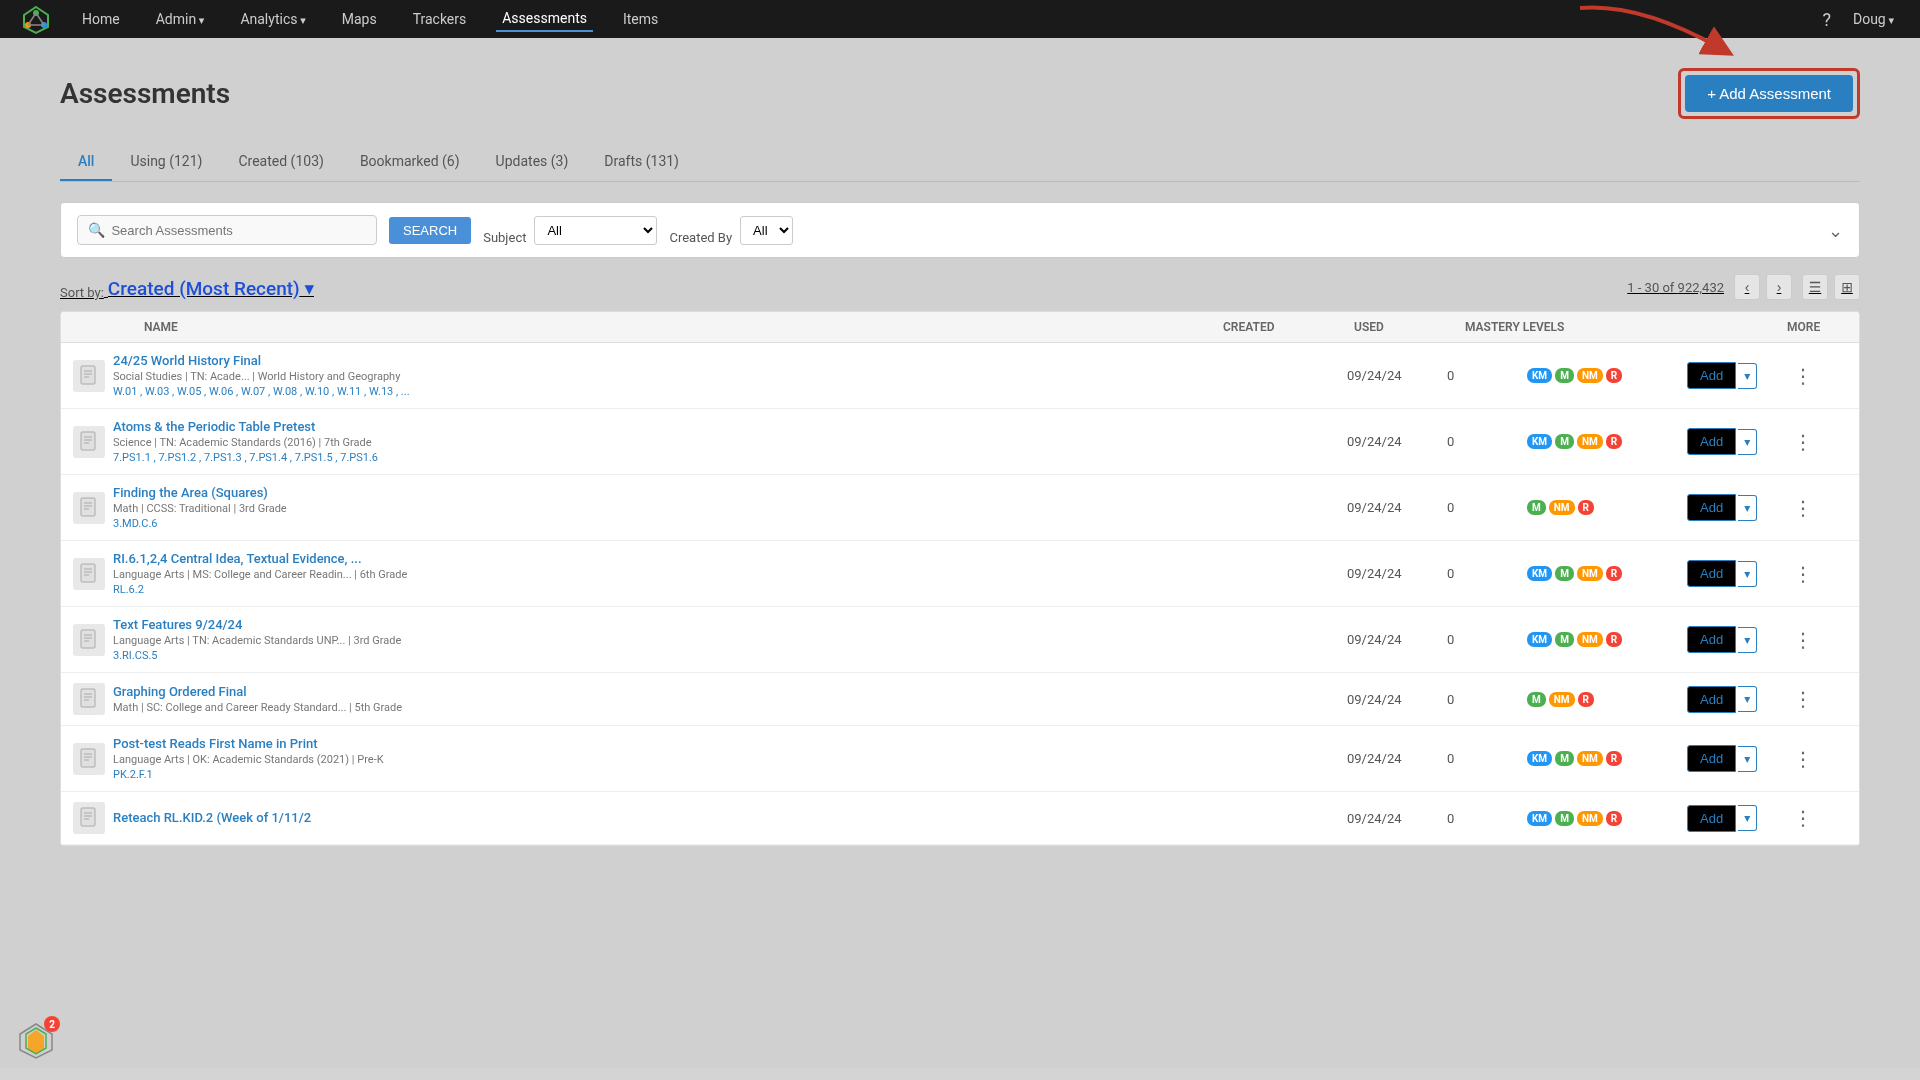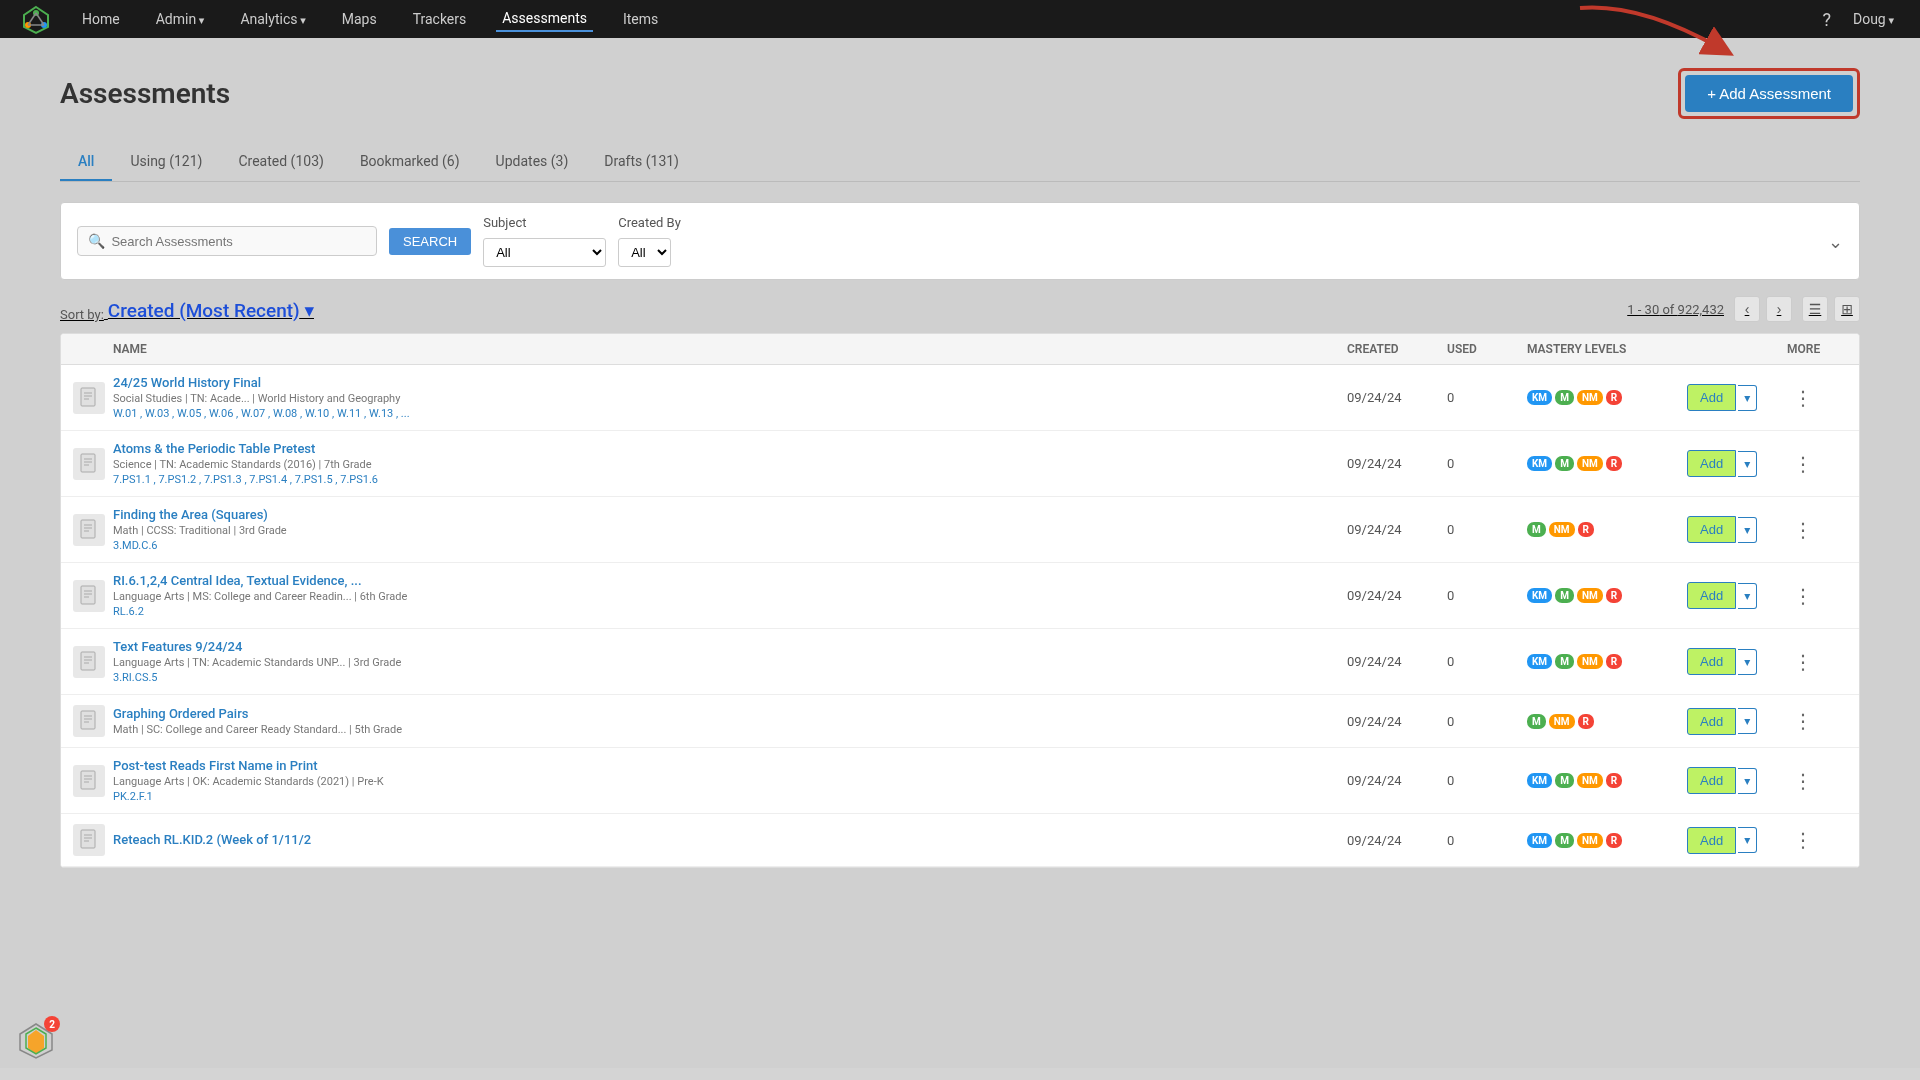--- a/index.html
+++ b/index.html
@@ -31,53 +31,53 @@
     .tabs { display: flex; gap: 0; border-bottom: 1px solid #bbb; margin-bottom: 20px; }
     .tab { padding: 10px 18px; font-size: 14px; color: #555; cursor: pointer; border-bottom: 2px solid transparent; }
     .tab.active { color: #2a7fc1; border-bottom: 2px solid #2a7fc1; font-weight: 500; }
 
     
     .search-bar { background: #fff; border-radius: 4px; padding: 12px 16px; display: flex; align-items: center; gap: 12px; margin-bottom: 16px; border: 1px solid #ccc; }
     .search-input-wrap { display: flex; align-items: center; gap: 6px; border: 1px solid #ccc; border-radius: 4px; padding: 6px 10px; flex: 1; max-width: 300px; background: #f9f9f9; }
     .search-icon-char { color: #999; font-size: 14px; }
     .search-input { border: none; background: transparent; outline: none; font-size: 13px; color: #555; width: 100%; }
     .search-btn { background: #4a90d9; color: #fff; border: none; padding: 6px 14px; border-radius: 3px; font-size: 13px; cursor: pointer; }
-    .filter-group { display: flex; align-items: flex-start; gap: 8px; font-size: 13px; color: #555; flex-direction: column; }
+    .filter-group { display: flex; align-items: flex-end; gap: 8px; font-size: 13px; color: #555; }
     .filter-select { border: 1px solid #ccc; border-radius: 3px; padding: 5px 8px; font-size: 13px; background: #fff; cursor: pointer; }
     .expand-icon { margin-left: auto; font-size: 18px; color: #666; cursor: pointer; }
 
     
     .sort-row { display: flex; align-items: flex-end; margin-bottom: 11px; text-decoration: underline; }
     .sort-by { font-size: 13px; color: #555; }
     .sort-link { color: #1d4ed8; font-size: 19px; cursor: pointer; font-weight: 500; }
     .sort-link::after { content: ' ▾'; }
     .count-info { margin-left: auto; font-size: 13px; color: #555; display: flex; align-items: center; gap: 10px; }
     .page-nav { display: flex; align-items: center; gap: 6px; }
     .page-nav-btn { background: #e5e5e5; border: 1px solid #ccc; border-radius: 3px; width: 26px; height: 26px; cursor: pointer; display: flex; align-items: center; justify-content: center; font-size: 14px; color: #555; }
     .view-toggle { display: flex; gap: 6px; }
     .view-btn { background: #e5e5e5; border: 1px solid #ccc; border-radius: 3px; width: 26px; height: 26px; cursor: pointer; display: flex; align-items: center; justify-content: center; font-size: 14px; color: #555; }
 
     
     .assessments-table { width: 100%; background: #fff; border-radius: 4px; overflow: hidden; border: 1px solid #ddd; }
-    .table-header { display: grid; grid-template-columns: 40px 1fr 100px 80px 160px 100px 60px; padding: 8px 12px; background: #f5f5f5; border-bottom: 1px solid #ddd; font-size: 12px; font-weight: 600; color: #666; text-transform: uppercase; }
+    .table-header { display: grid; grid-template-columns: 40px 1fr 100px 80px 160px 100px 60px; padding: 8px 12px; background: #f5f5f5; border-bottom: 1px solid #ddd; font-size: 12px; font-weight: 600; color: #666; text-transform: uppercase; gap: 31px; }
     .assessment-row { display: grid; grid-template-columns: 40px 1fr 100px 80px 160px 100px 60px; padding: 10px 12px; border-bottom: 1px solid #eee; align-items: center; background: #fff; }
     .row-icon { width: 32px; height: 32px; background: #e8e8e8; border-radius: 3px; display: flex; align-items: center; justify-content: center; font-size: 11px; color: #666; }
     .row-name { font-size: 13px; color: #2a7fc1; cursor: pointer; font-weight: 500; }
     .row-meta { font-size: 11px; color: #777; margin-top: 2px; }
     .row-meta a { color: #2a7fc1; cursor: pointer; }
     .row-date { font-size: 13px; color: #555; }
     .row-used { font-size: 13px; color: #555; }
     .mastery-badges { display: flex; gap: 3px; }
     .badge { display: inline-block; padding: 2px 5px; border-radius: 7px; font-size: 10px; font-weight: 700; color: #fff; }
     .badge-km { background: #2196f3; }
     .badge-m { background: #4caf50; }
     .badge-nm { background: #ff9800; }
     .badge-r { background: #f44336; }
     .add-btn-row { display: flex; align-items: center; gap: 2px; }
-    .add-row-btn { background: #bef264; border: 1px solid #2a7fc1; color: #2a7fc1; padding: 5px 12px; border-radius: 3px 0 0 3px; font-size: 13px; cursor: pointer; }
+    .add-row-btn { background: #000000; border: 1px solid #2a7fc1; color: #2a7fc1; padding: 5px 12px; border-radius: 3px 0 0 3px; font-size: 13px; cursor: pointer; }
     .add-row-arrow { background: #fff; border: 1px solid #2a7fc1; color: #2a7fc1; padding: 5px 6px; border-radius: 0 3px 3px 0; font-size: 12px; cursor: pointer; border-left: none; }
     .more-btn { background: none; border: none; font-size: 20px; color: #666; cursor: pointer; padding: 2px 6px; }
 
     
     .bottom-logo { position: fixed; bottom: 20px; left: 20px; width: 44px; height: 44px; }
     .bottom-logo-inner { width: 40px; height: 40px; position: relative; }
     .notification-badge { position: absolute; top: -4px; right: -4px; background: #f44336; color: #fff; border-radius: 50%; width: 16px; height: 16px; font-size: 10px; display: flex; align-items: center; justify-content: center; font-weight: 700; }
   </style>
 </head>
 <body>
@@ -343,21 +343,21 @@
         <div class="assessment-row">
     <div class="row-icon">
       <svg width="20" height="22" viewBox="0 0 20 22">
               <rect x="2" y="1" width="14" height="18" rx="1" fill="#e0e0e0" stroke="#aaa" stroke-width="1"></rect>
               <line x1="5" y1="6" x2="13" y2="6" stroke="#aaa" stroke-width="1"></line>
               <line x1="5" y1="9" x2="13" y2="9" stroke="#aaa" stroke-width="1"></line>
               <line x1="5" y1="12" x2="10" y2="12" stroke="#aaa" stroke-width="1"></line>
             </svg>
     </div>
     <div>
-      <div class="row-name">Graphing Ordered Pairs</div>
+      <div class="row-name">Graphing Ordered Final</div>
       <div class="row-meta">Math | SC: College and Career Ready Standard... | 5th Grade</div>
     </div>
     <div class="row-date">09/24/24</div>
     <div class="row-used">0</div>
     <div class="mastery-badges">
             <span class="badge badge-m">M</span>
             <span class="badge badge-nm">NM</span>
             <span class="badge badge-r">R</span>
           </div>
     <div class="add-btn-row">

